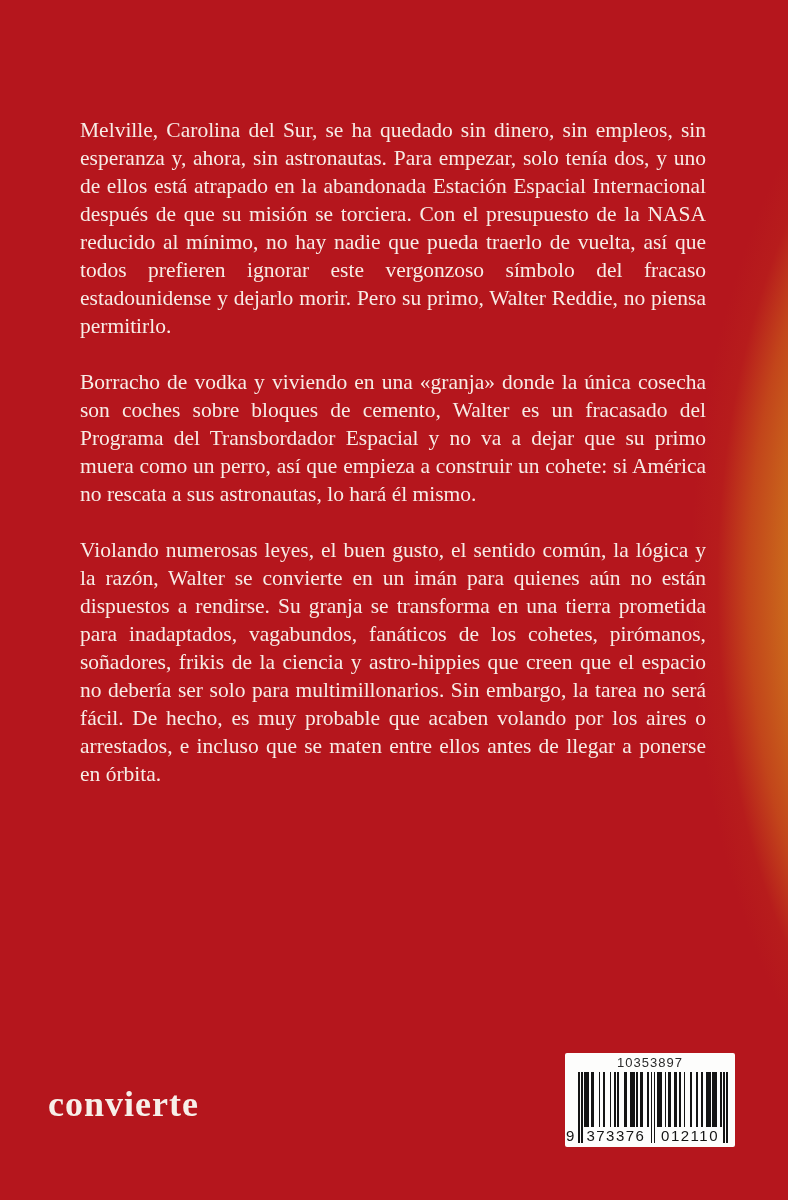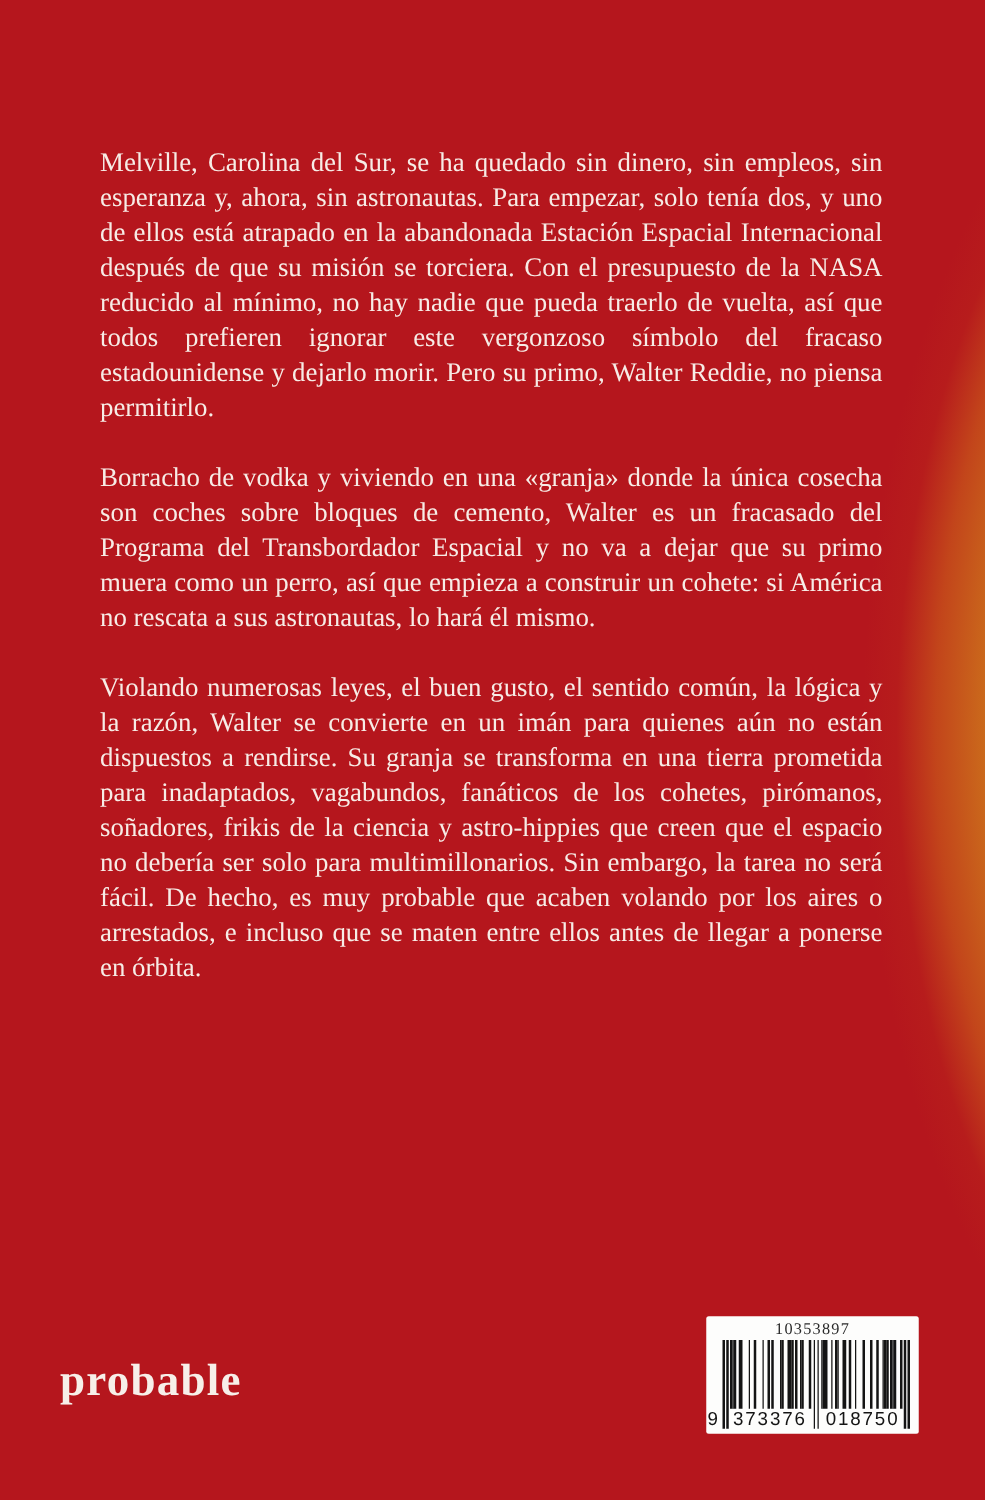--- a/index.html
+++ b/index.html
@@ -56,21 +56,21 @@
   .barcode-panel{
     position:absolute;
     left:565px;top:1053px;
     width:170px;height:94px;
     background:#fdfdfc;
     border-radius:2px;
   }
   .bc-top{
     position:absolute;top:3px;left:0;right:0;
     text-align:center;
-    font-family:Liberation Serif, serif;
+    font-family:Liberation Sans, sans-serif;
     font-size:13px;line-height:14px;
     color:#2a2a2a;
     letter-spacing:1px;
   }
   .bars-wrap{
     position:absolute;
     left:13px;top:19px;
     width:150px;height:71px;
     display:flex;
     align-items:flex-start;
@@ -95,29 +95,29 @@
 
 <div class="cover">
 
   <div class="synopsis">
     <p>Melville, Carolina del Sur, se ha quedado sin dinero, sin empleos, sin esperanza y, ahora, sin astronautas. Para empezar, solo tenía dos, y uno de ellos está atrapado en la abandonada Estación Espacial Internacional después de que su misión se torciera. Con el presupuesto de la NASA reducido al mínimo, no hay nadie que pueda traerlo de vuelta, así que todos prefieren ignorar este vergonzoso símbolo del fracaso estadounidense y dejarlo morir. Pero su primo, Walter Reddie, no piensa permitirlo.</p>
     <p>Borracho de vodka y viviendo en una «granja» donde la única cosecha son coches sobre bloques de cemento, Walter es un fracasado del Programa del Transbordador Espacial y no va a dejar que su primo muera como un perro, así que empieza a construir un cohete: si América no rescata a sus astronautas, lo hará él mismo.</p>
     <p>Violando numerosas leyes, el buen gusto, el sentido común, la lógica y la razón, Walter se convierte en un imán para quienes aún no están dispuestos a rendirse. Su granja se transforma en una tierra prometida para inadaptados, vagabundos, fanáticos de los cohetes, pirómanos, soñadores, frikis de la ciencia y astro-hippies que creen que el espacio no debería ser solo para multimillonarios. Sin embargo, la tarea no será fácil. De hecho, es muy probable que acaben volando por los aires o arrestados, e incluso que se maten entre ellos antes de llegar a ponerse en órbita.</p>
   </div>
 
   <div class="publisher">
-    <div class="logo">probable</div>
+    <div class="logo">convierte</div>
   </div>
 
   <div class="barcode-panel">
     <div class="bc-top">10353897</div>
     <div class="bars-wrap" id="bars">
       <span class="bc-digit">9</span>
       <span class="bc-group g1">373376</span>
-      <span class="bc-group g2">018750</span>
+      <span class="bc-group g2">012110</span>
     <div class="mod black guard"></div>
         <div class="mod guard"></div>
         <div class="mod black guard"></div>
         <div class="mod"></div>
         <div class="mod black"></div>
         <div class="mod black"></div>
         <div class="mod black"></div>
         <div class="mod"></div>
         <div class="mod black"></div>
         <div class="mod black"></div>

